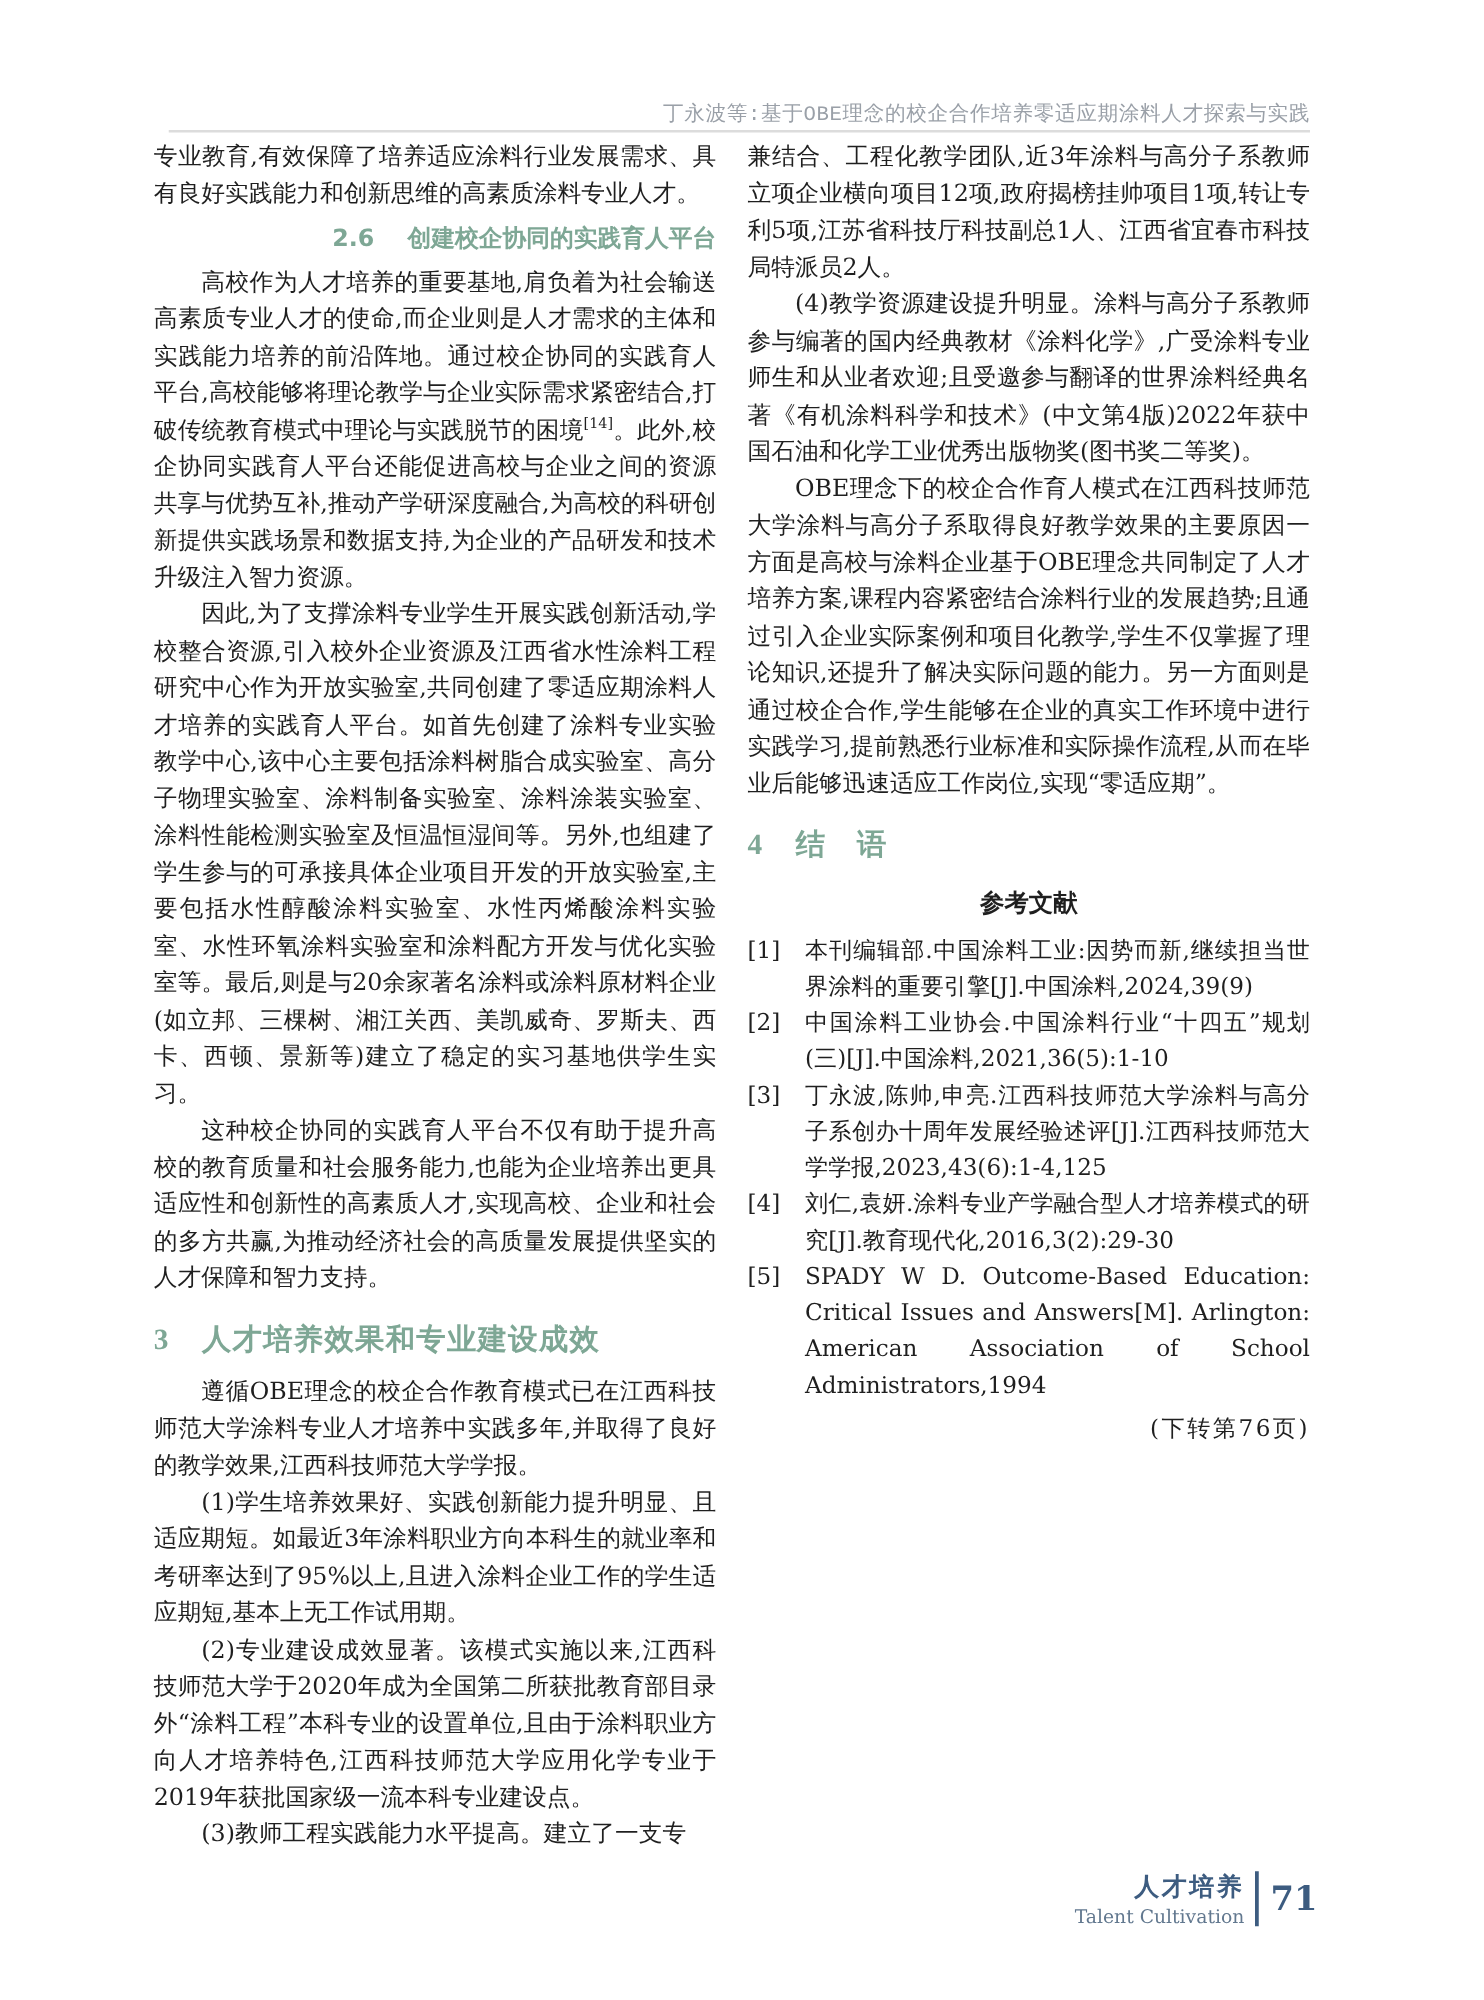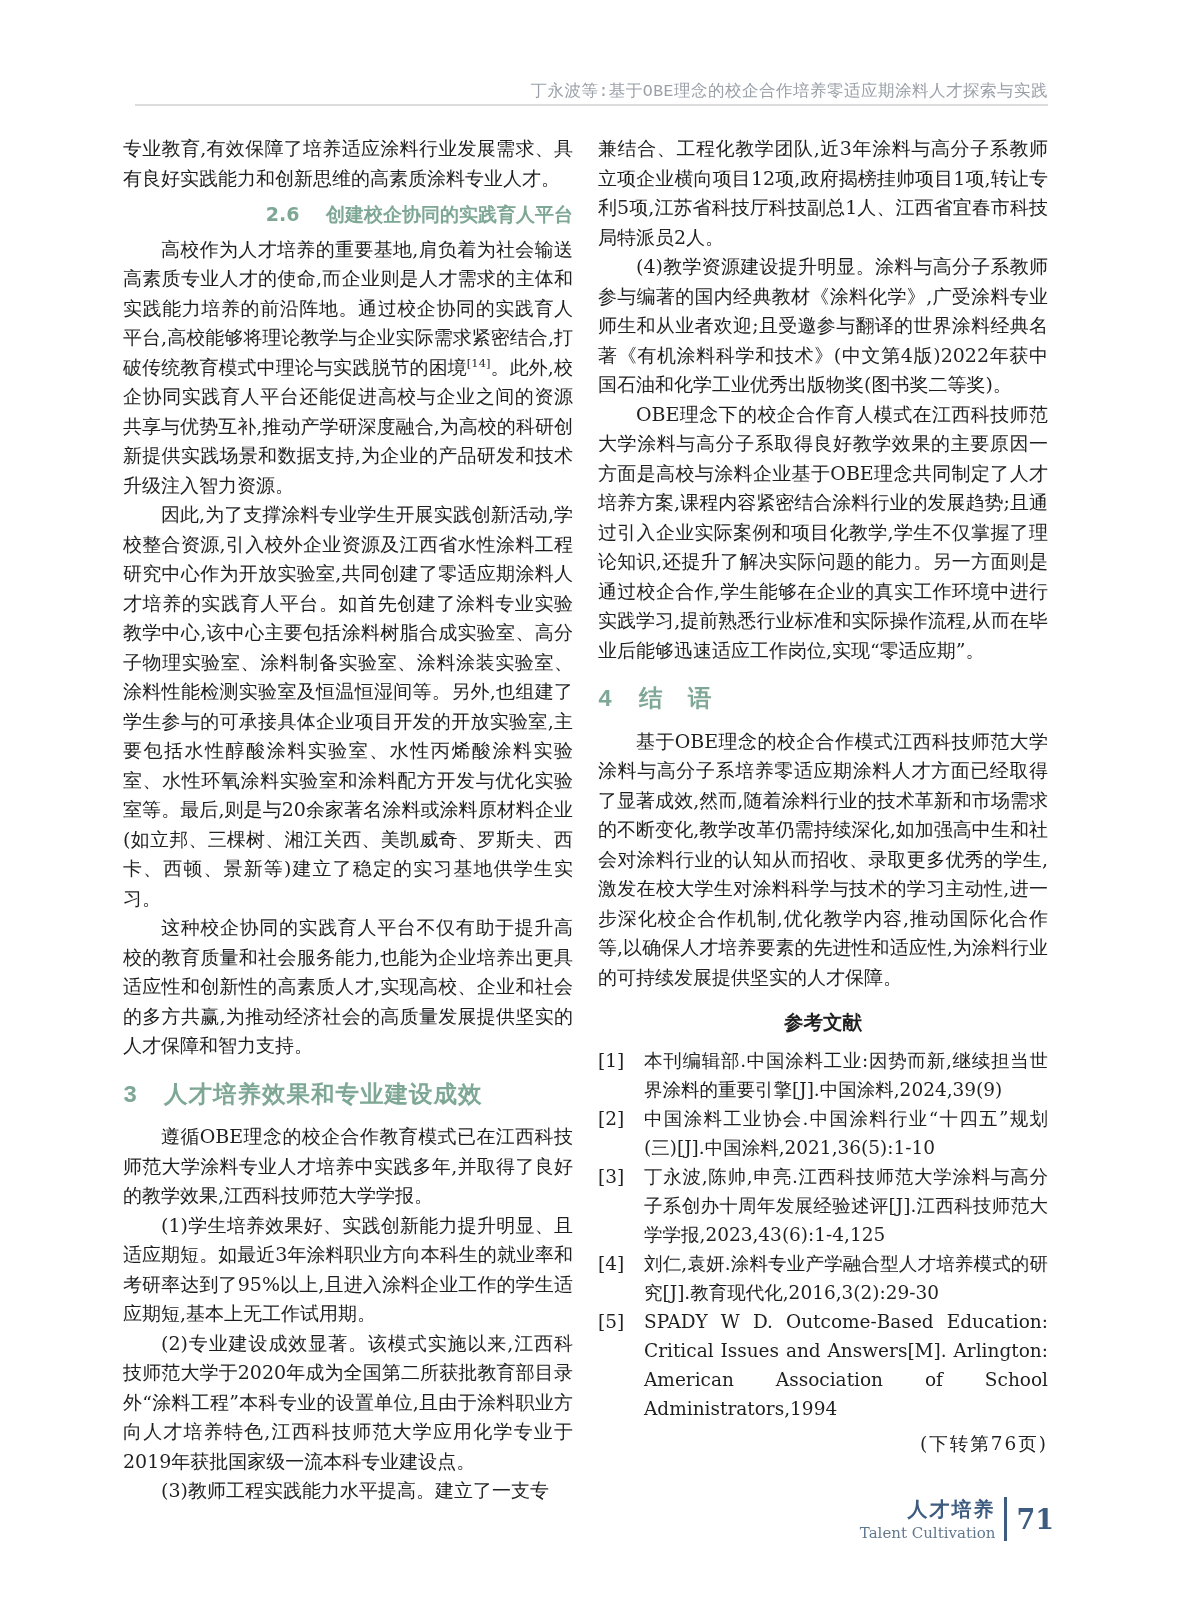--- a/index.html
+++ b/index.html
@@ -10,35 +10,35 @@
   }
   .running-head{
     position:absolute;top:80px;left:123px;width:925px;text-align:right;
     font-family:Liberation Mono, monospace;
     font-size:16.5px;color:#9aa0a8;letter-spacing:0.5px;white-space:nowrap;
   }
   .head-rule{
     position:absolute;top:104px;left:135px;width:913px;height:2px;background:#dcdcdc;
   }
   .col{
-    position:absolute;top:134px;width:450px;text-align:justify;
+    position:absolute;top:111px;width:450px;text-align:justify;
     font-size:19px;line-height:29.5px;
   }
   .col-left{left:123px;}
   .col-right{left:598px;}
   p.body{margin:0;text-indent:2em;}
   p.frag{margin:0;text-indent:0;}
   .h-sub{
     font-family:"DejaVu Sans","Liberation Sans",sans-serif;
     color:#7ea795;font-weight:bold;font-size:19px;
     margin:7px 0 5px;text-indent:0;text-align:right;
   }
   .h-sub .num{margin-right:1.4em;}
   .h-major{
-    font-family:Liberation Mono, monospace;
+    font-family:Liberation Serif, serif;
     color:#7ea795;font-weight:bold;font-size:23.5px;
     margin:20px 0 12px;text-indent:0;text-align:left;letter-spacing:1px;
   }
   .h-major .num{margin-right:1.1em;}
   sup.cite{font-size:11.5px;vertical-align:super;line-height:0;}
   .refs{margin-top:16px;font-size:18.5px;line-height:29px;}
   .refs-title{
     text-align:center;font-family:"DejaVu Sans","Liberation Sans",sans-serif;
     font-weight:bold;font-size:19.5px;color:#1f1f1f;margin:12px 0 9px;text-indent:0;
   }
@@ -89,21 +89,20 @@
 
 <div class="col col-right">
   <p class="frag">兼结合、工程化教学团队,近3年涂料与高分子系教师立项企业横向项目12项,政府揭榜挂帅项目1项,转让专利5项,江苏省科技厅科技副总1人、江西省宜春市科技局特派员2人。</p>
 
   <p class="body">(4)教学资源建设提升明显。涂料与高分子系教师参与编著的国内经典教材《涂料化学》,广受涂料专业师生和从业者欢迎;且受邀参与翻译的世界涂料经典名著《有机涂料科学和技术》(中文第4版)2022年获中国石油和化学工业优秀出版物奖(图书奖二等奖)。</p>
 
   <p class="body">OBE理念下的校企合作育人模式在江西科技师范大学涂料与高分子系取得良好教学效果的主要原因一方面是高校与涂料企业基于OBE理念共同制定了人才培养方案,课程内容紧密结合涂料行业的发展趋势;且通过引入企业实际案例和项目化教学,学生不仅掌握了理论知识,还提升了解决实际问题的能力。另一方面则是通过校企合作,学生能够在企业的真实工作环境中进行实践学习,提前熟悉行业标准和实际操作流程,从而在毕业后能够迅速适应工作岗位,实现“零适应期”。</p>
 
   <p class="h-major"><span class="num">4</span><span>结　语</span></p>
 
-  <p class="body">基于OBE理念的校企合作模式江西科技师范大学涂料与高分子系培养零适应期涂料人才方面已经取得了显著成效,然而,随着涂料行业的技术革新和市场需求的不断变化,教学改革仍需持续深化,如加强高中生和社会对涂料行业的认知从而招收、录取更多优秀的学生,激发在校大学生对涂料科学与技术的学习主动性,进一步深化校企合作机制,优化教学内容,推动国际化合作等,以确保人才培养要素的先进性和适应性,为涂料行业的可持续发展提供坚实的人才保障。</p>
 
   <div class="refs">
     <p class="refs-title">参考文献</p>
 
     <div class="ref-row">
       <span class="ref-num">[1]</span>
       <span class="ref-text">本刊编辑部.中国涂料工业:因势而新,继续担当世界涂料的重要引擎[J].中国涂料,2024,39(9)</span>
     </div>
     <div class="ref-row">
       <span class="ref-num">[2]</span>

